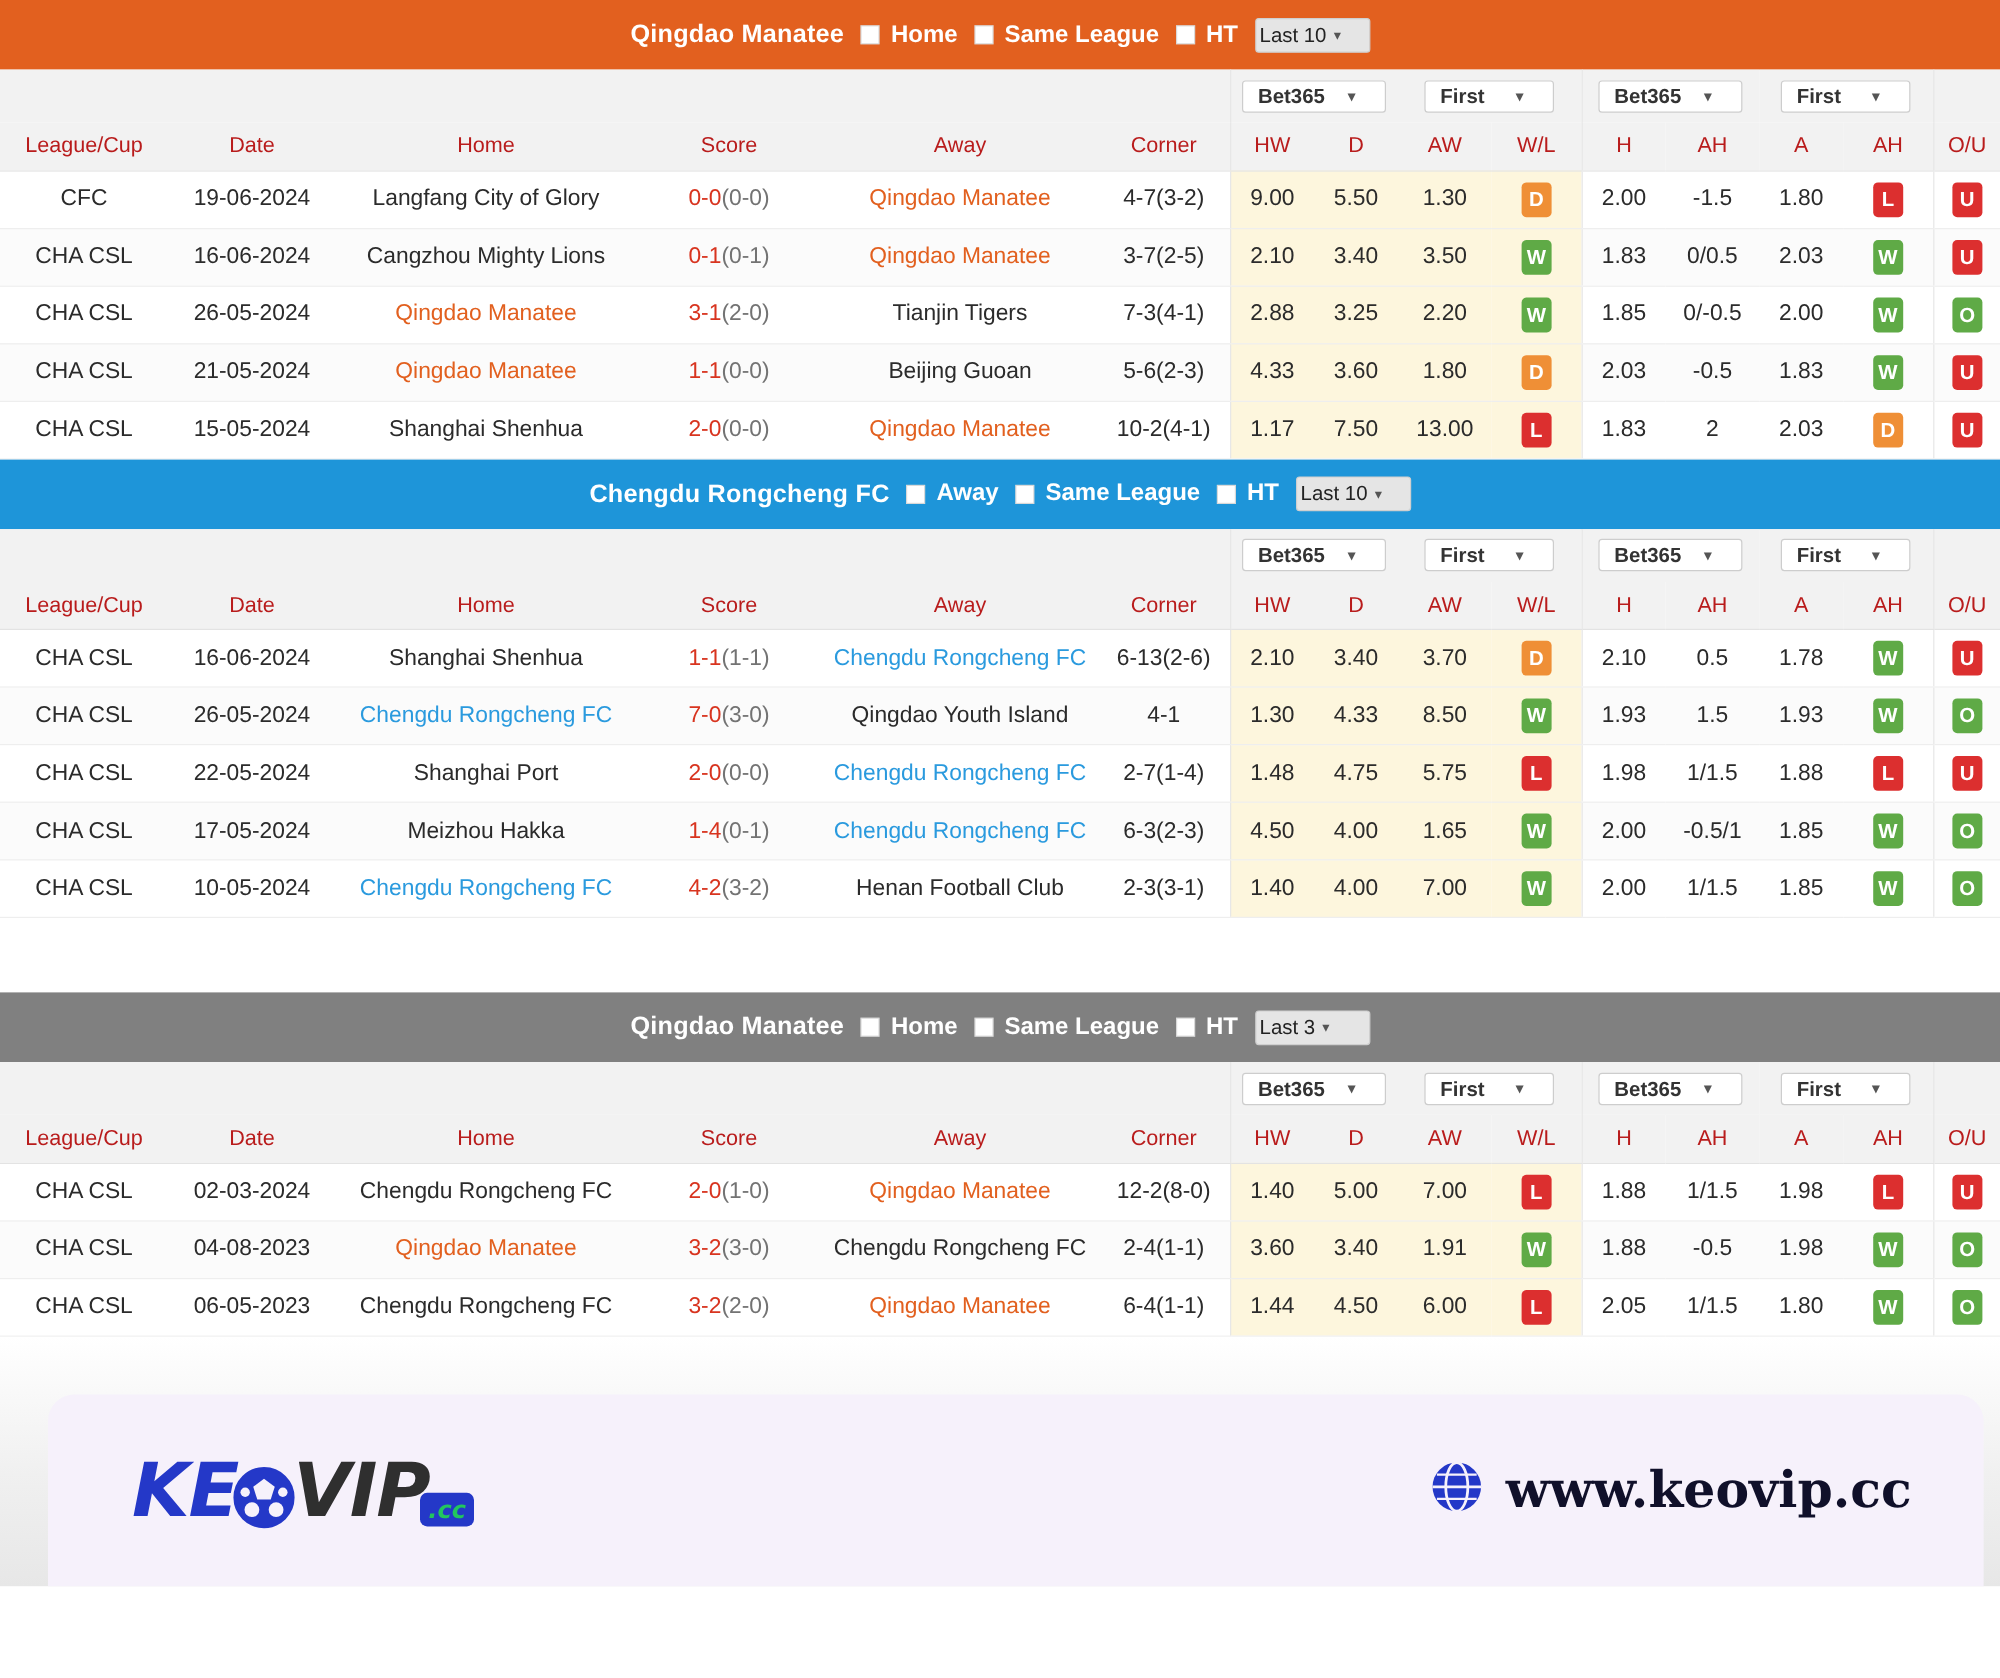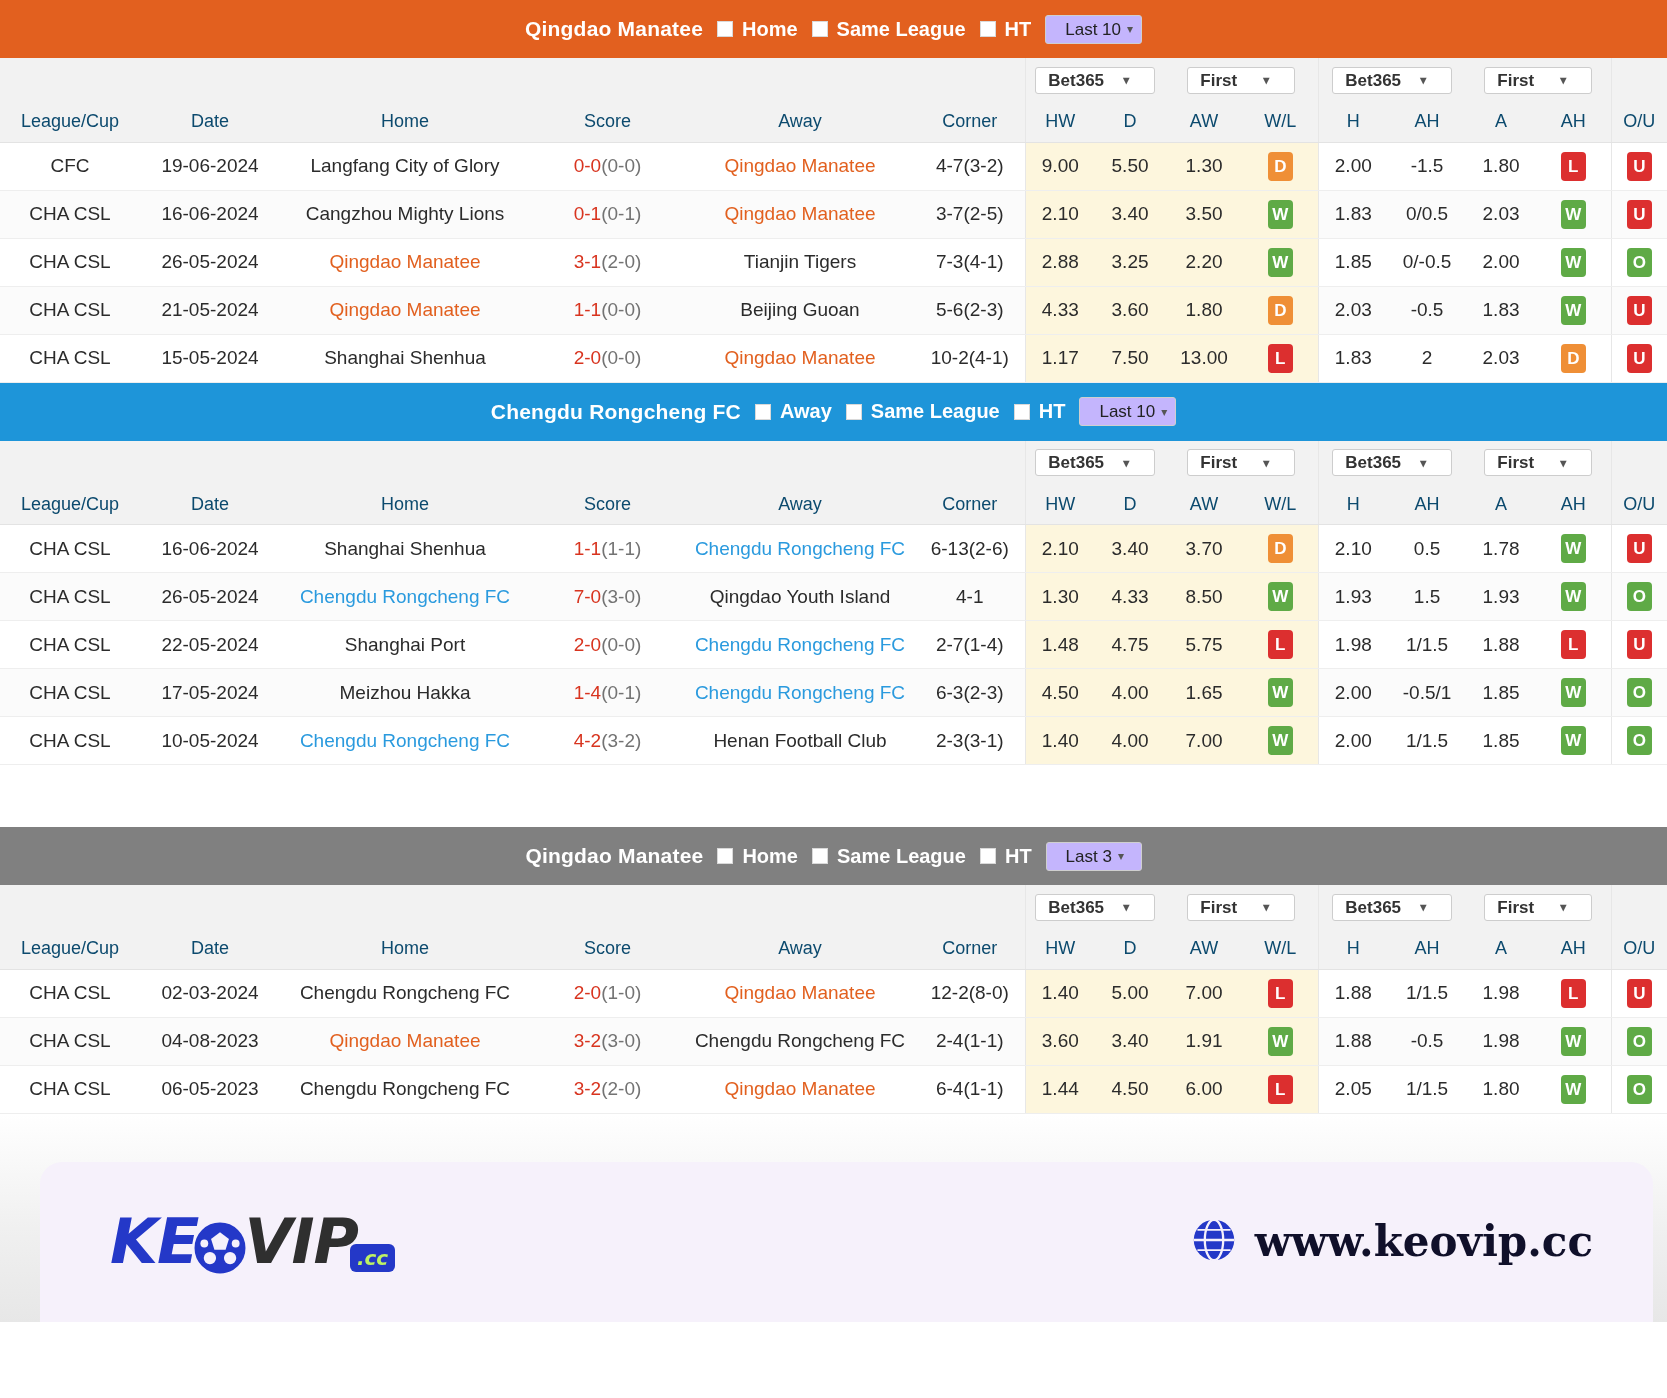--- a/index.html
+++ b/index.html
@@ -32,27 +32,27 @@
   .chk-wrap { display: flex; align-items: center; gap: 9px; }
   .chk-box {
     width: 16px; height: 16px;
     background: #ffffff;
     display: inline-block;
     border: 1px solid rgba(0,0,0,.15);
   }
   .chk-label { font-size: 20px; font-weight: bold; }
 
   .sel-pill {
-    background:#c4b5fd;
+    background:#e5e5e5;
     border:1px solid #cfcfcf;
     border-radius:3px;
     color:#222;
     font-size:17px;
     font-weight:normal;
-    padding: 5px 8px 5px 19px;
+    padding: 5px 8px 5px 3px;
     display:flex;
     align-items:center;
     gap:6px;
     min-width: 96px;
     line-height:1;
   }
   .caret { font-size: 12px; color:#555; }
 
   
   table.stats {
@@ -64,21 +64,21 @@
     background: #f2f2f2;
     padding: 0;
     height: 44px;
     vertical-align: bottom;
   }
   table.stats thead tr.labrow th {
     background: #f2f2f2;
     height: 40px;
     font-size: 18px;
     font-weight: normal;
-    color: #0c4a6e;
+    color: #b91c1c;
     vertical-align: middle;
     border-bottom: 1px solid #e3e3e3;
   }
   .selcell {
     display:flex; align-items:center; justify-content:center;
     height: 44px;
   }
   .selbox {
     background:#fff;
     border:1px solid #cdcdcd;
@@ -175,21 +175,21 @@
   .ball {
     display:inline-block;
     width: 56px; height: 56px;
     margin: 0 -4px 0 -6px;
     position: relative;
     top: 6px;
   }
   .cc-tag {
     display:inline-block;
     background:#2438c8;
-    color:#bef264;
+    color:#22c55e;
     font-size: 20px;
     font-weight:bold;
     font-style: italic;
     border-radius: 6px;
     padding: 2px 7px;
     position: relative;
     top: 16px;
     left: -8px;
     font-family: "DejaVu Sans", sans-serif;
   }

